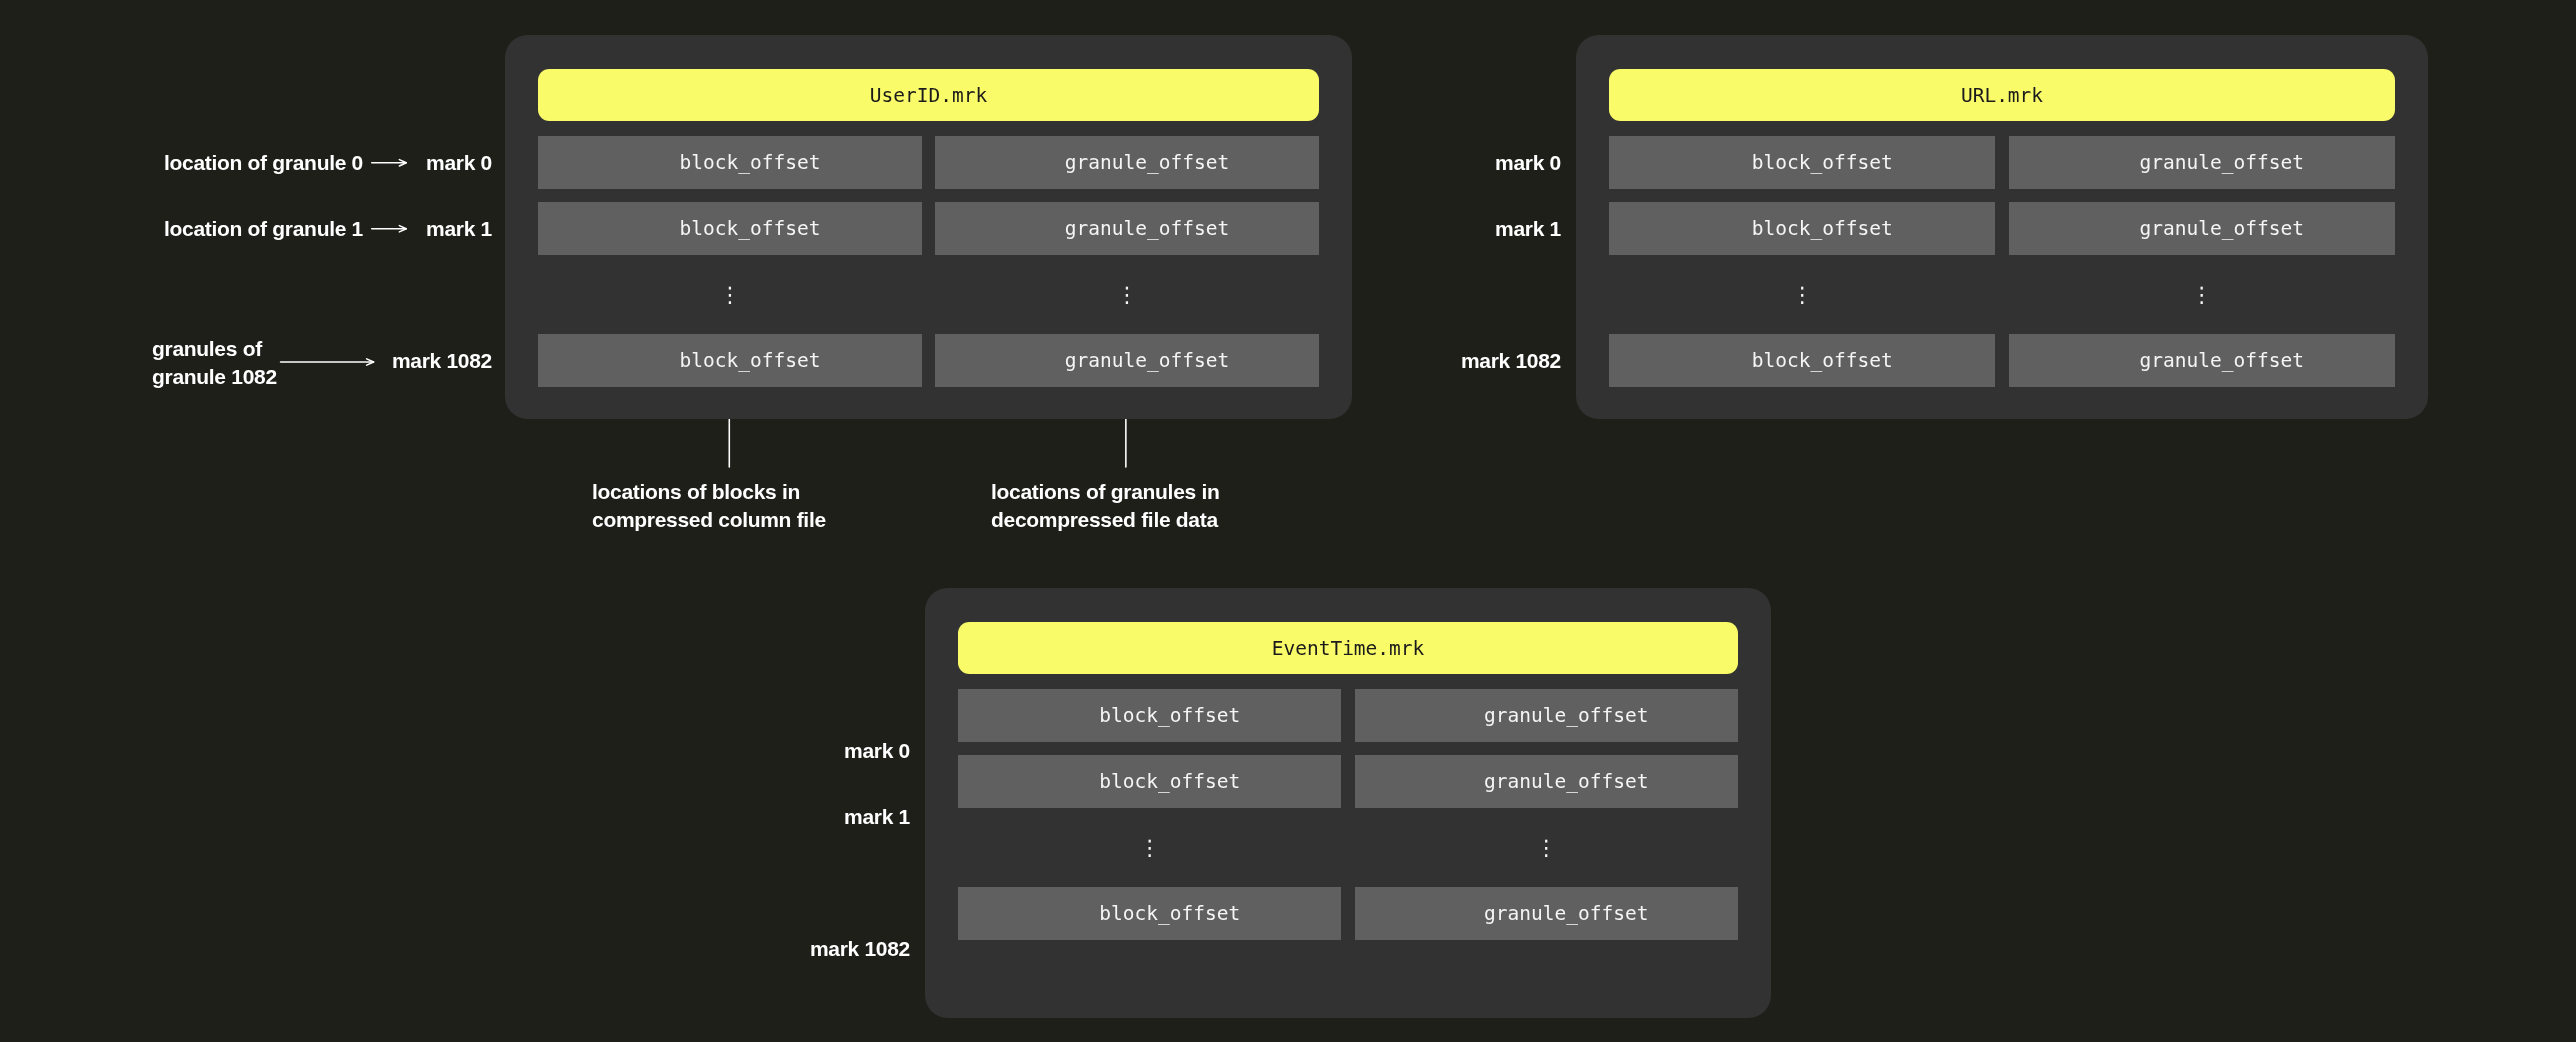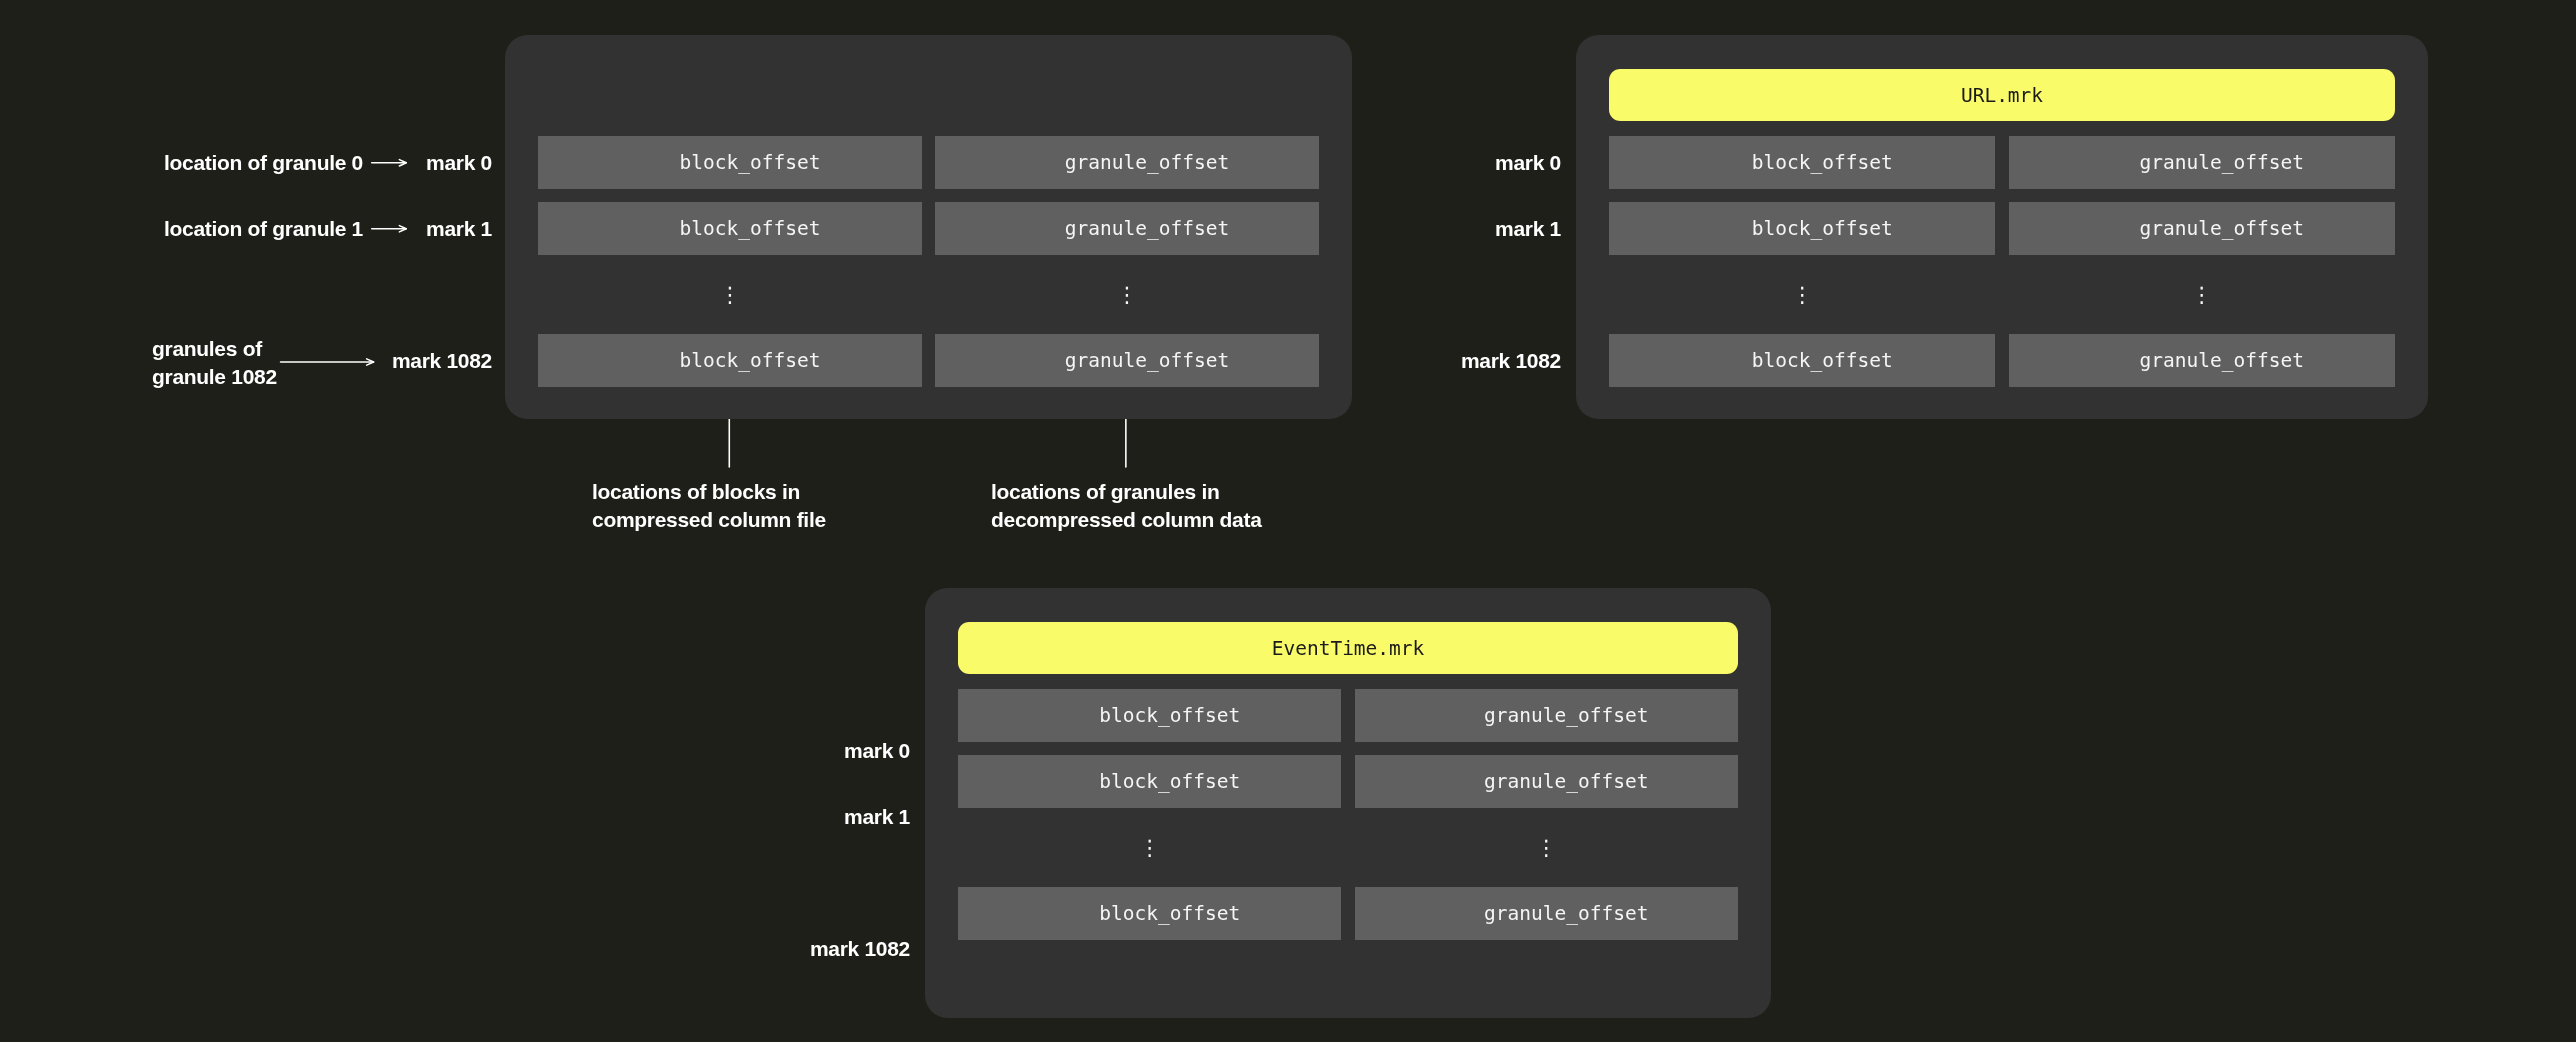--- a/index.html
+++ b/index.html
@@ -74,20 +74,21 @@
     </marker>
   </defs>
   <line x1="591" y1="259" x2="646" y2="259" marker-end="url(#ah)"></line>
   <line x1="591" y1="364" x2="646" y2="364" marker-end="url(#ah)"></line>
   <line x1="446" y1="576" x2="594" y2="576" marker-end="url(#ah)"></line>
   <line x1="1160" y1="743" x2="1160" y2="634" marker-end="url(#ah)"></line>
   <line x1="1791" y1="743" x2="1791" y2="634" marker-end="url(#ah)"></line>
 </svg>
 
 <section class="panel p1">
+  <div class="header">UserID.mrk</div>
   <div class="row r0">
     <div class="cell">block_offset</div>
     <div class="cell">granule_offset</div>
   </div>
   <div class="row r1">
     <div class="cell">block_offset</div>
     <div class="cell">granule_offset</div>
   </div>
   <div class="row re">
     <div class="ell">⋮</div>
@@ -155,15 +156,15 @@
   <div>granules of</div>
   <div>granule 1082</div>
 </div>
 
 <div class="bco bco-0">
   <div>locations of blocks in</div>
   <div>compressed column file</div>
 </div>
 <div class="bco bco-1">
   <div>locations of granules in</div>
-  <div>decompressed column data</div>
+  <div>decompressed file data</div>
 </div>
 
 
 </body></html>

